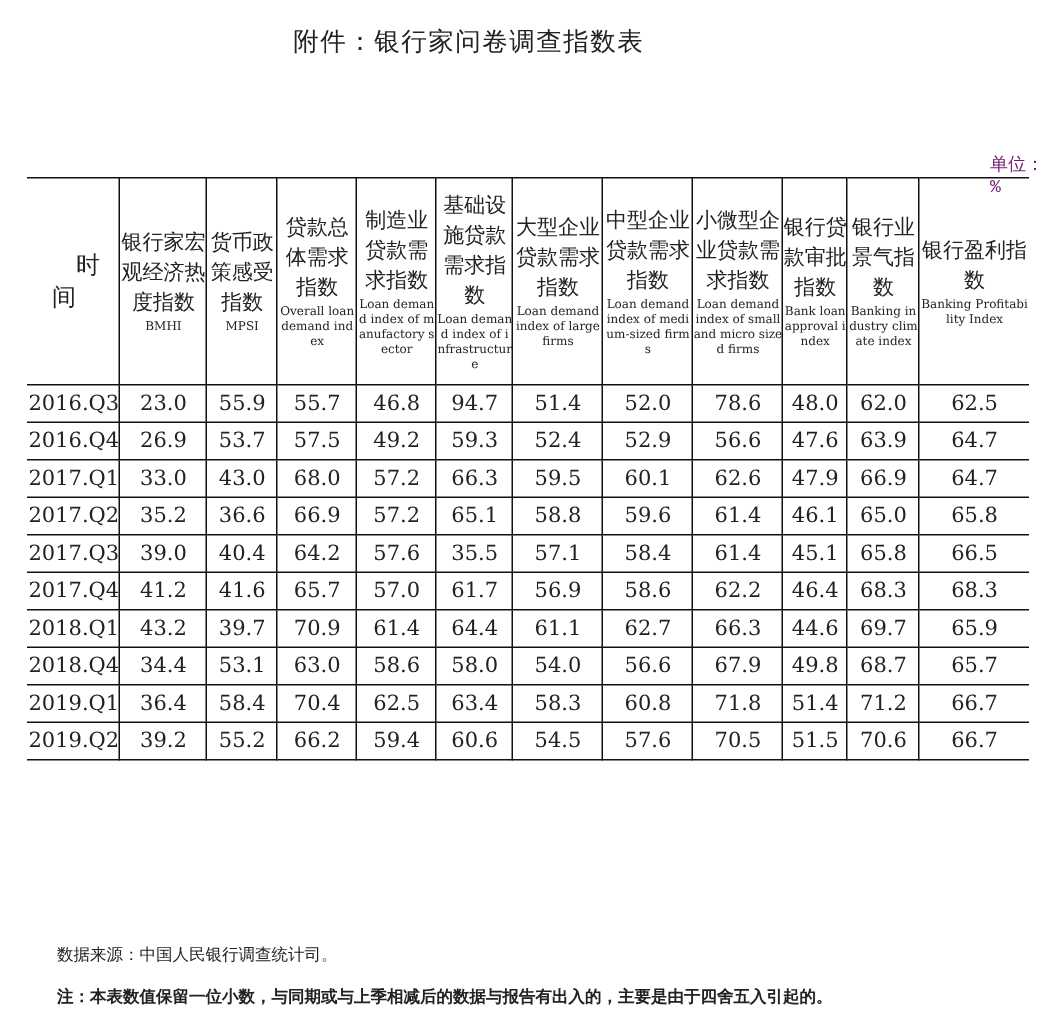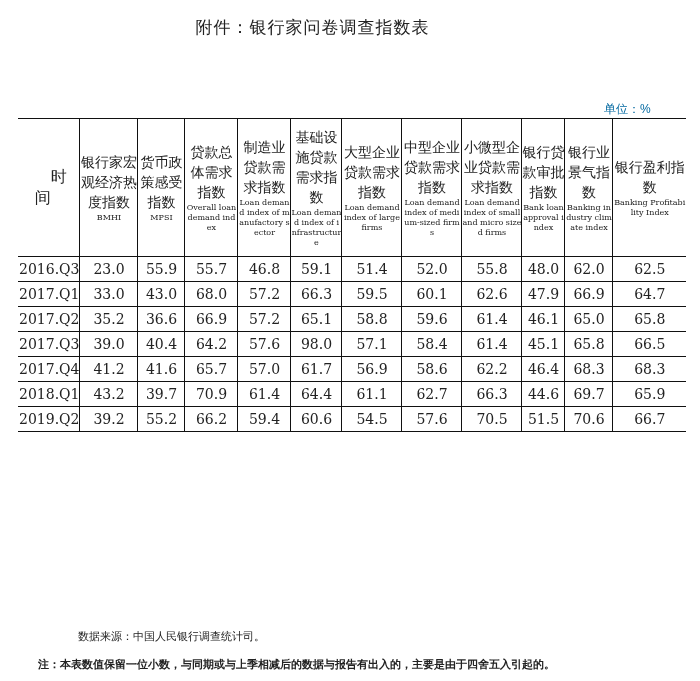--- a/index.html
+++ b/index.html
@@ -6,22 +6,22 @@
   body {
     width: 700px; height: 681px; position: relative; overflow: hidden;
     font-family: "DejaVu Serif", "Liberation Serif", serif;
     color: #1a1a1a;
   }
   .title {
     position: absolute; top: 16px; left: 0; width: 625px; text-align: center;
     font-family: "DejaVu Sans", sans-serif; font-size: 17px; letter-spacing: 1px; color: #222;
   }
   .unit {
-    position: absolute; top: 101px; left: 604px;
-    font-family: Liberation Sans, sans-serif; font-size: 12px; color: #0369a1;
+    position: absolute; top: 101px; left: 660px;
+    font-family: Liberation Mono, monospace; font-size: 12px; color: #701a75;
   }
   table.idx {
     position: absolute; top: 118px; left: 18px;
     border-collapse: collapse; table-layout: fixed;
   }
   table.idx th, table.idx td {
     border: 1.4px solid #111; padding: 0; text-align: center; vertical-align: middle;
   }
   table.idx tr > *:first-child { border-left: none; }
   table.idx tr > *:last-child { border-right: none; }
@@ -106,27 +106,41 @@
         </th>
     </tr>
   </thead>
   <tbody id="tbody">
       <tr>
         <td class="period">2016.Q3</td>
         <td>23.0</td>
         <td>55.9</td>
         <td>55.7</td>
         <td>46.8</td>
-        <td>59.1</td>
+        <td>94.7</td>
         <td>51.4</td>
         <td>52.0</td>
-        <td>55.8</td>
+        <td>78.6</td>
         <td>48.0</td>
         <td>62.0</td>
         <td>62.5</td>
+      </tr>
+      <tr>
+        <td class="period">2016.Q4</td>
+        <td>26.9</td>
+        <td>53.7</td>
+        <td>57.5</td>
+        <td>49.2</td>
+        <td>59.3</td>
+        <td>52.4</td>
+        <td>52.9</td>
+        <td>56.6</td>
+        <td>47.6</td>
+        <td>63.9</td>
+        <td>64.7</td>
       </tr>
       <tr>
         <td class="period">2017.Q1</td>
         <td>33.0</td>
         <td>43.0</td>
         <td>68.0</td>
         <td>57.2</td>
         <td>66.3</td>
         <td>59.5</td>
         <td>60.1</td>
@@ -148,21 +162,21 @@
         <td>46.1</td>
         <td>65.0</td>
         <td>65.8</td>
       </tr>
       <tr>
         <td class="period">2017.Q3</td>
         <td>39.0</td>
         <td>40.4</td>
         <td>64.2</td>
         <td>57.6</td>
-        <td>98.0</td>
+        <td>35.5</td>
         <td>57.1</td>
         <td>58.4</td>
         <td>61.4</td>
         <td>45.1</td>
         <td>65.8</td>
         <td>66.5</td>
       </tr>
       <tr>
         <td class="period">2017.Q4</td>
         <td>41.2</td>
@@ -185,30 +199,58 @@
         <td>61.4</td>
         <td>64.4</td>
         <td>61.1</td>
         <td>62.7</td>
         <td>66.3</td>
         <td>44.6</td>
         <td>69.7</td>
         <td>65.9</td>
       </tr>
       <tr>
+        <td class="period">2018.Q4</td>
+        <td>34.4</td>
+        <td>53.1</td>
+        <td>63.0</td>
+        <td>58.6</td>
+        <td>58.0</td>
+        <td>54.0</td>
+        <td>56.6</td>
+        <td>67.9</td>
+        <td>49.8</td>
+        <td>68.7</td>
+        <td>65.7</td>
+      </tr>
+      <tr>
+        <td class="period">2019.Q1</td>
+        <td>36.4</td>
+        <td>58.4</td>
+        <td>70.4</td>
+        <td>62.5</td>
+        <td>63.4</td>
+        <td>58.3</td>
+        <td>60.8</td>
+        <td>71.8</td>
+        <td>51.4</td>
+        <td>71.2</td>
+        <td>66.7</td>
+      </tr>
+      <tr>
         <td class="period">2019.Q2</td>
         <td>39.2</td>
         <td>55.2</td>
         <td>66.2</td>
         <td>59.4</td>
         <td>60.6</td>
         <td>54.5</td>
         <td>57.6</td>
         <td>70.5</td>
         <td>51.5</td>
         <td>70.6</td>
         <td>66.7</td>
       </tr>
     </tbody>
 </table>
 
-<div class="notes" style="top:629px;margin-left:40px;">数据来源：中国人民银行调查统计司。</div>
+<div class="notes" style="top:629px;">数据来源：中国人民银行调查统计司。</div>
 <div class="notes" style="top:657px;font-weight:bold;">注：本表数值保留一位小数，与同期或与上季相减后的数据与报告有出入的，主要是由于四舍五入引起的。</div>
 
 </body></html>

